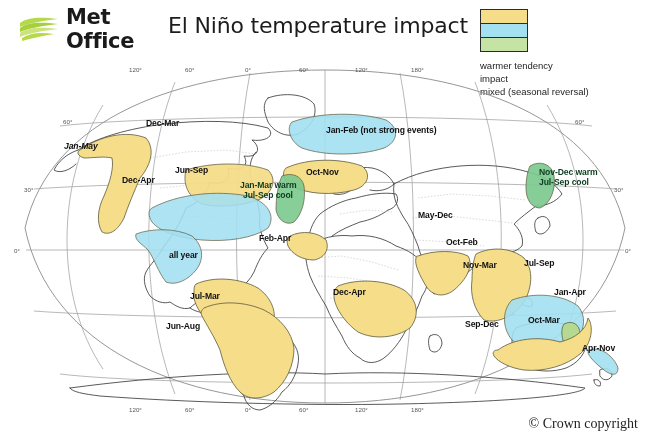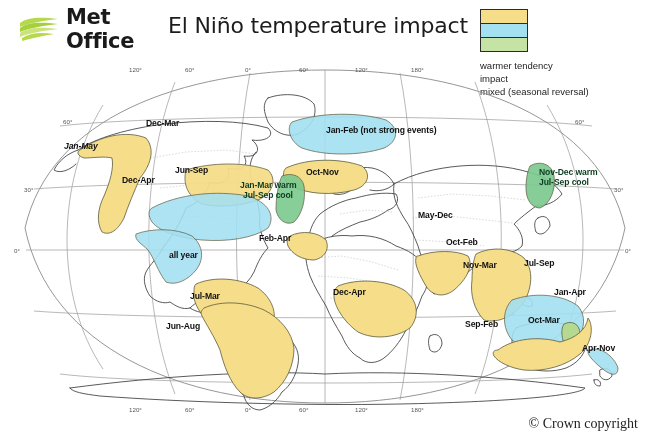--- a/index.html
+++ b/index.html
@@ -289,18 +289,18 @@
   <div class="map-label green" style="left:243px;top:133px;">Jul-Sep cool</div>
   <div class="map-label" style="left:259px;top:176px;">Feb-Apr</div>
   <div class="map-label" style="left:333px;top:230px;">Dec-Apr</div>
   <div class="map-label" style="left:418px;top:153px;">May-Dec</div>
   <div class="map-label" style="left:446px;top:180px;">Oct-Feb</div>
   <div class="map-label" style="left:463px;top:203px;">Nov-Mar</div>
   <div class="map-label green" style="left:539px;top:110px;">Nov-Dec warm</div>
   <div class="map-label green" style="left:539px;top:120px;">Jul-Sep cool</div>
   <div class="map-label" style="left:524px;top:201px;">Jul-Sep</div>
   <div class="map-label" style="left:554px;top:230px;">Jan-Apr</div>
-  <div class="map-label" style="left:465px;top:262px;">Sep-Feb</div>
+  <div class="map-label" style="left:465px;top:262px;">Sep-Dec</div>
   <div class="map-label" style="left:528px;top:258px;">Oct-Mar</div>
   <div class="map-label" style="left:582px;top:286px;">Apr-Nov</div>
 </div>
 
 <div id="copyright">© Crown copyright</div>
 
 </body></html>

